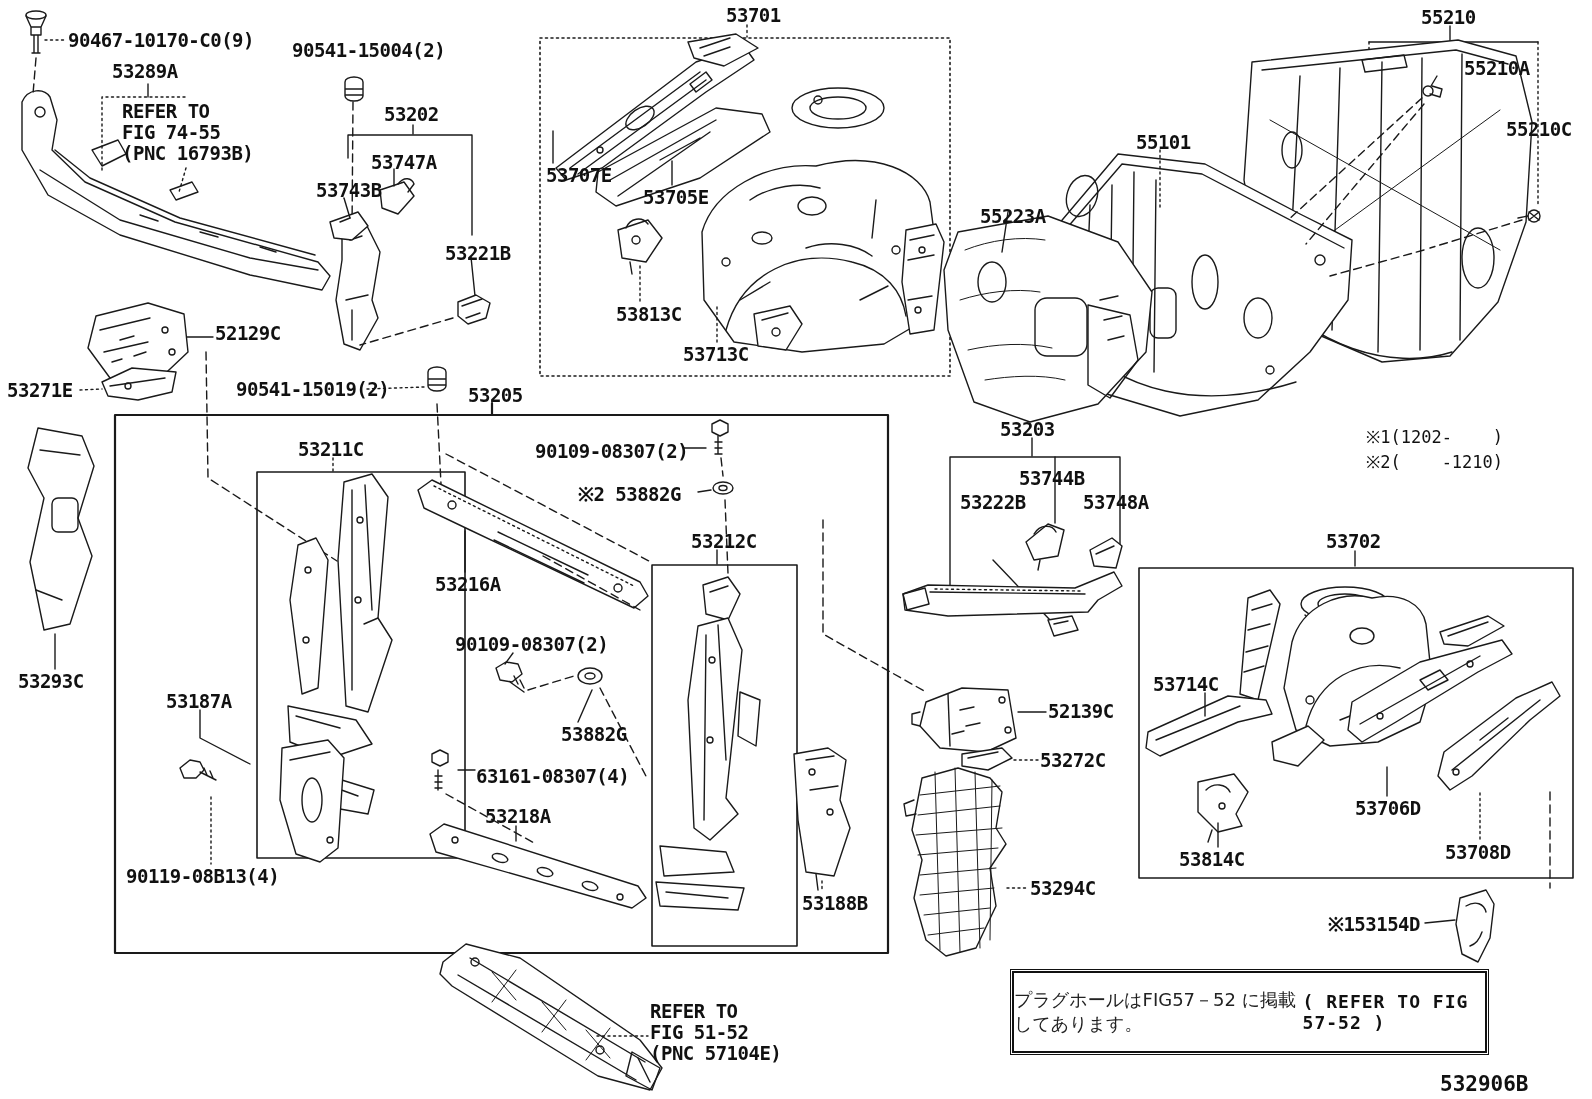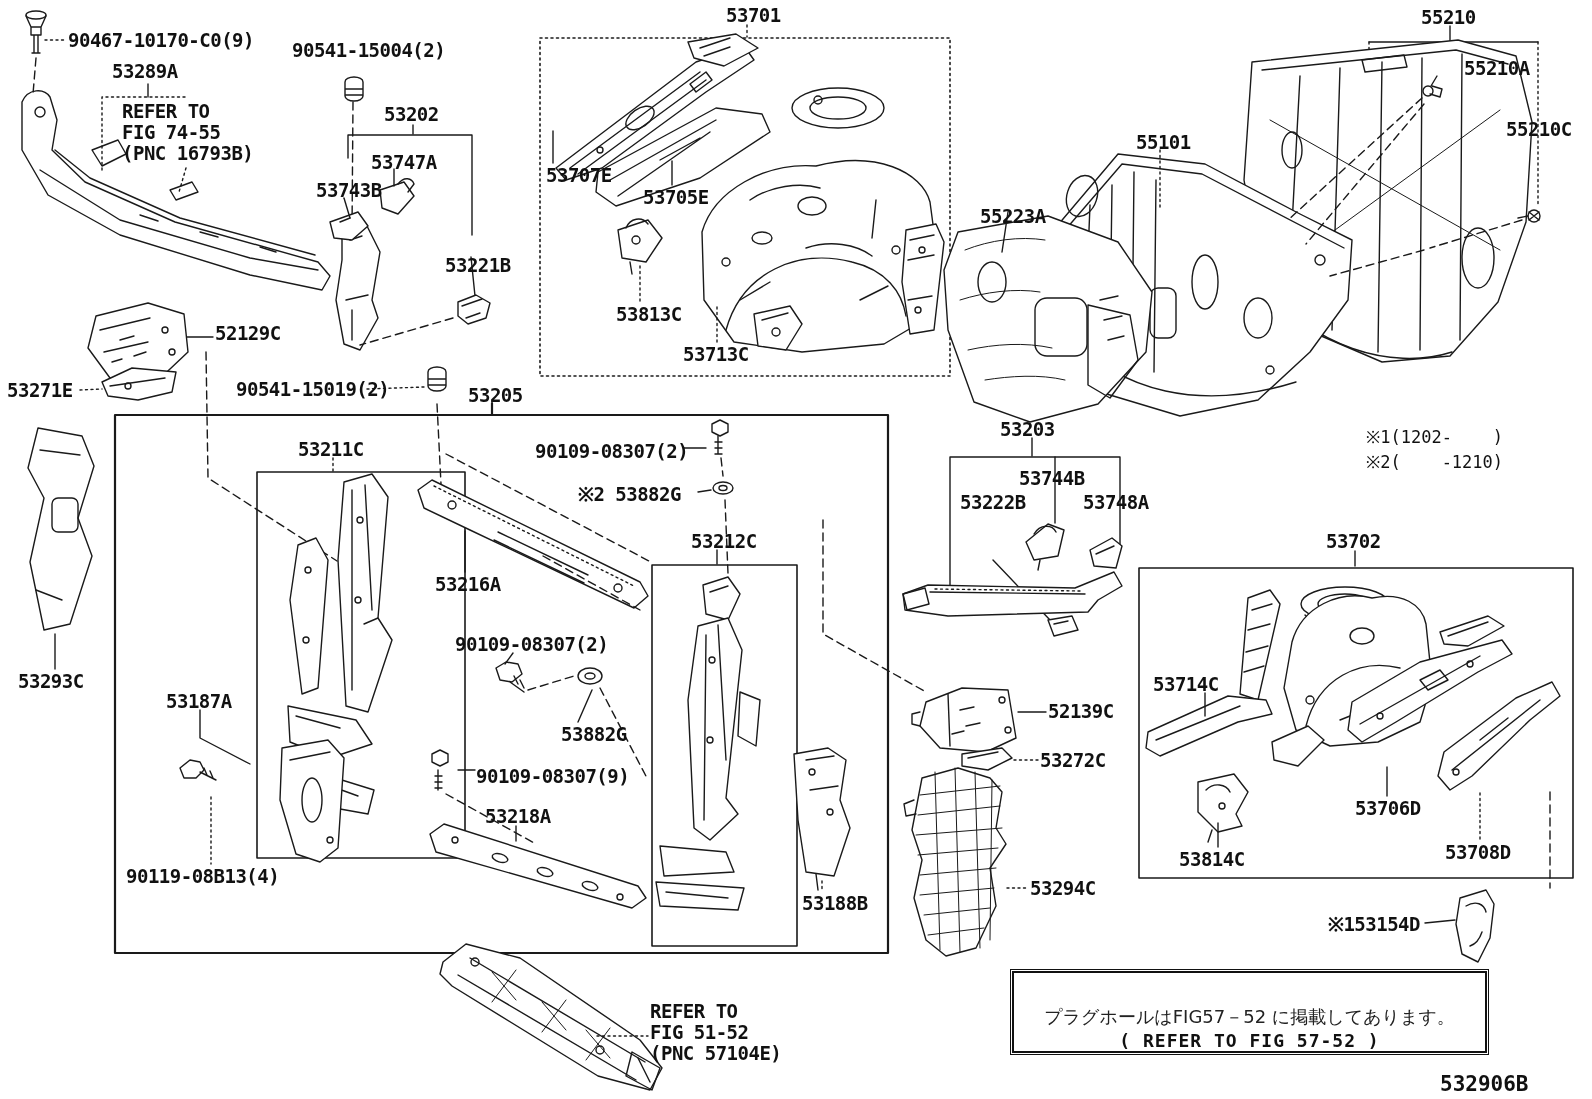--- a/index.html
+++ b/index.html
@@ -11,22 +11,22 @@
   svg .b2{stroke-width:2.2;}
   svg .bx{stroke-width:1.6;}
   svg .dash{stroke-dasharray:8 5;}
   svg .dot{stroke-dasharray:2 3.5;}
   svg .thin{stroke-width:1;}
   #labels{position:absolute;left:0;top:0;width:100%;height:100%;}
   .lbl{position:absolute;font-size:19px;font-weight:700;color:#111;letter-spacing:-0.5px;
        white-space:pre-wrap;line-height:21px;}
   .lbl.small{font-size:17px;font-weight:400;letter-spacing:0;}
   #notebox{position:absolute;left:1012px;top:971px;width:471px;height:78px;border:2px solid #111;
-           outline:1px solid #111;outline-offset:1px;display:flex;flex-direction:column;
-           justify-content:flex-end;align-items:center;gap:1px;}
+           outline:1px solid #111;outline-offset:1px;display:flex;flex-direction:row;
+           justify-content:space-between;align-items:center;gap:1px;}
   .note-jp{font-family:"DejaVu Sans","Liberation Sans",sans-serif;font-size:18px;color:#222;}
   .note-en{font-family:"DejaVu Sans","Liberation Sans",sans-serif;font-size:18px;color:#222;}
   .note-ref{font-size:18px;font-weight:700;color:#111;letter-spacing:1px;}
   #diagcode{position:absolute;left:1440px;top:1072px;font-size:21px;font-weight:700;color:#111;}
 </style>
 </head>
 <body>
 
 <div id="stage">
 
@@ -432,21 +432,21 @@
 <div id="labels">
       <div class="lbl" style="left: 68px; top: 30px;">90467-10170-C0(9)</div>
       <div class="lbl" style="left: 112px; top: 61px;">53289A</div>
       <div class="lbl" style="left: 122px; top: 101px;">REFER TO
 FIG 74-55
 (PNC 16793B)</div>
       <div class="lbl" style="left: 292px; top: 40px;">90541-15004(2)</div>
       <div class="lbl" style="left: 384px; top: 104px;">53202</div>
       <div class="lbl" style="left: 371px; top: 152px;">53747A</div>
       <div class="lbl" style="left: 316px; top: 180px;">53743B</div>
-      <div class="lbl" style="left: 445px; top: 255px;">53221B</div>
+      <div class="lbl" style="left: 445px; top: 243px;">53221B</div>
       <div class="lbl" style="left: 215px; top: 323px;">52129C</div>
       <div class="lbl" style="left: 7px; top: 380px;">53271E</div>
       <div class="lbl" style="left: 236px; top: 379px;">90541-15019(2)</div>
       <div class="lbl" style="left: 468px; top: 385px;">53205</div>
       <div class="lbl" style="left: 726px; top: 5px;">53701</div>
       <div class="lbl" style="left: 546px; top: 165px;">53707E</div>
       <div class="lbl" style="left: 643px; top: 187px;">53705E</div>
       <div class="lbl" style="left: 616px; top: 304px;">53813C</div>
       <div class="lbl" style="left: 683px; top: 344px;">53713C</div>
       <div class="lbl" style="left: 980px; top: 194px; margin-top: 12px;">55223A</div>
@@ -460,21 +460,21 @@
       <div class="lbl" style="left: 1019px; top: 468px;">53744B</div>
       <div class="lbl" style="left: 960px; top: 492px;">53222B</div>
       <div class="lbl" style="left: 1083px; top: 492px;">53748A</div>
       <div class="lbl" style="left: 298px; top: 439px;">53211C</div>
       <div class="lbl" style="left: 535px; top: 441px;">90109-08307(2)</div>
       <div class="lbl" style="left: 578px; top: 484px;">※2 53882G</div>
       <div class="lbl" style="left: 691px; top: 531px;">53212C</div>
       <div class="lbl" style="left: 435px; top: 574px;">53216A</div>
       <div class="lbl" style="left: 455px; top: 634px;">90109-08307(2)</div>
       <div class="lbl" style="left: 561px; top: 724px;">53882G</div>
-      <div class="lbl" style="left: 476px; top: 766px;">90109-08307(9)</div>
+      <div class="lbl" style="left: 476px; top: 766px;">63161-08307(4)</div>
       <div class="lbl" style="left: 485px; top: 806px;">53218A</div>
       <div class="lbl" style="left: 166px; top: 691px;">53187A</div>
       <div class="lbl" style="left: 126px; top: 866px;">90119-08B13(4)</div>
       <div class="lbl" style="left: 18px; top: 671px;">53293C</div>
       <div class="lbl" style="left: 802px; top: 893px;">53188B</div>
       <div class="lbl" style="left: 650px; top: 1001px;">REFER TO
 FIG 51-52
 (PNC 57104E)</div>
       <div class="lbl" style="left: 1326px; top: 531px;">53702</div>
       <div class="lbl" style="left: 1153px; top: 674px;">53714C</div>

